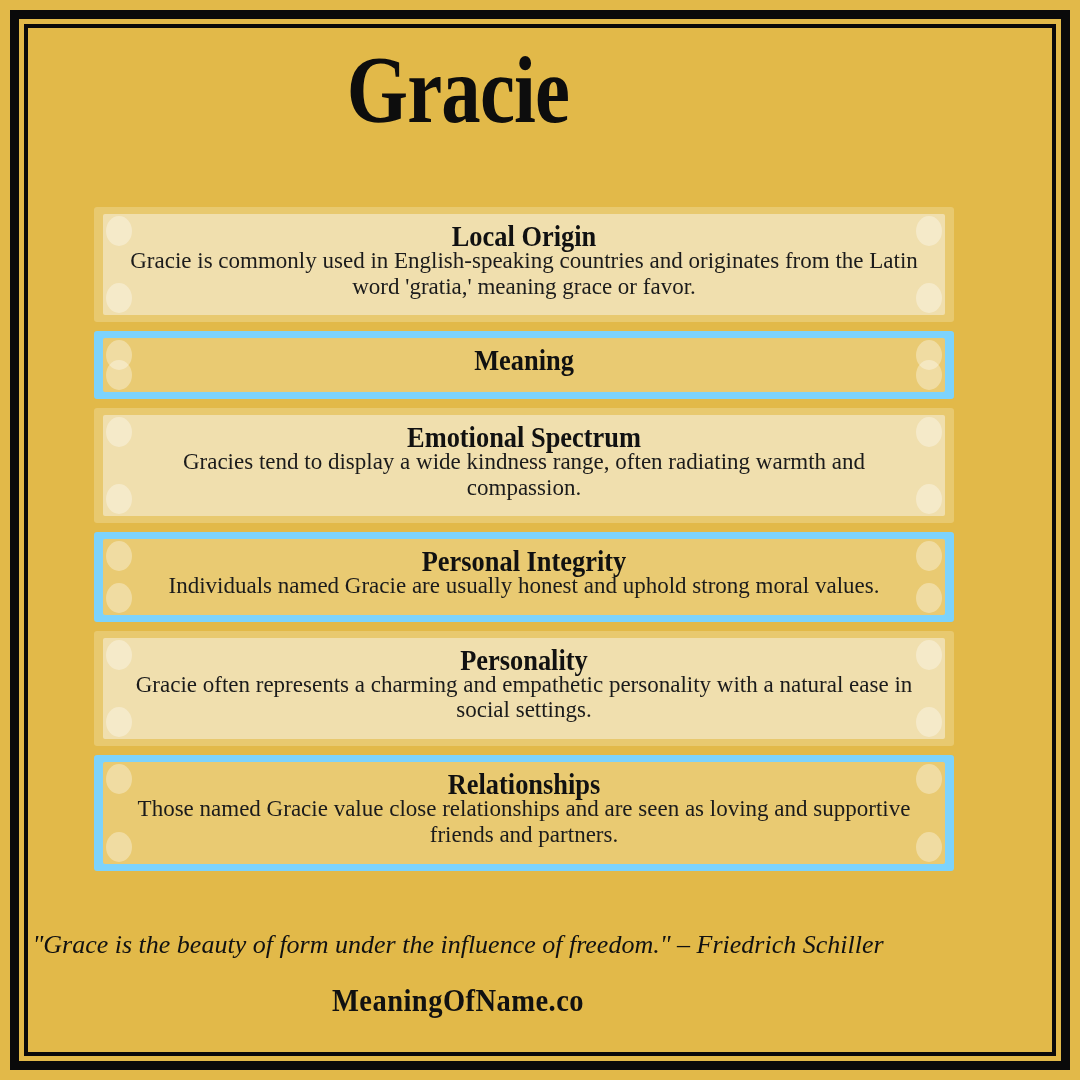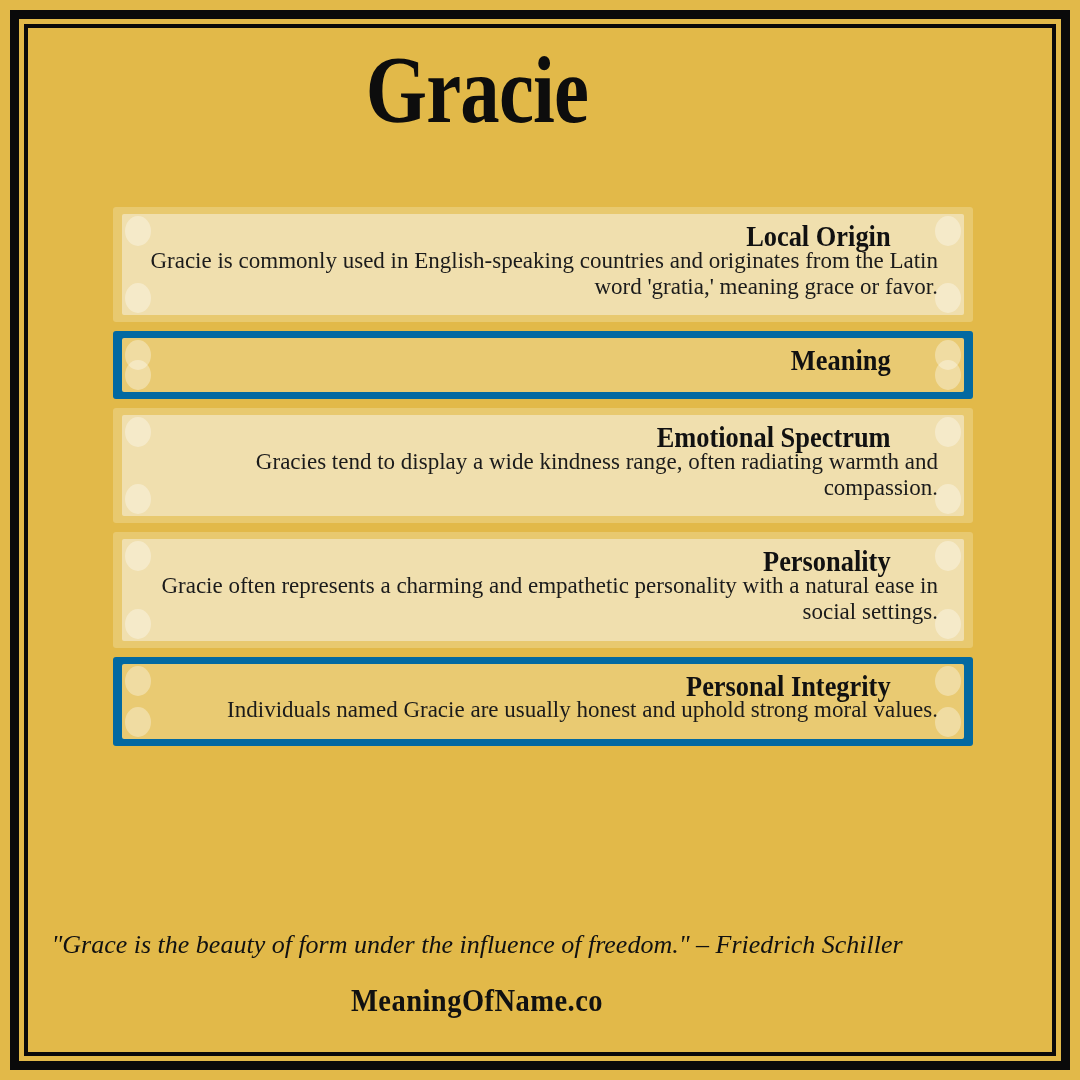--- a/index.html
+++ b/index.html
@@ -33,21 +33,21 @@
   .frame-inner {
     position: absolute;
     left: 24px; top: 24px;
     width: 1032px; height: 1032px;
     box-sizing: border-box;
     border: 4px solid #0a0a0a;
   }
 
   .content {
     position: absolute;
-    left: 31px; top: 28px;
+    left: 12px; top: 28px;
     width: 892px; height: 1024px;
     box-sizing: border-box;
   }
 
   
   .title {
     position: absolute;
     left: 0; top: 14px;
     width: 100%;
     text-align: center;
@@ -68,28 +68,28 @@
     width: 860px;
   }
   .card {
     position: relative;
     box-sizing: border-box;
     margin-bottom: 9px;
     padding: 7px 9px;
     border-radius: 3px;
   }
   .card.odd  { background: #e8c96f; }
-  .card.even { background: #0369a1; }
+  .card.even { background: #7dd3fc; }
 
   .card-inner {
     position: relative;
     box-sizing: border-box;
     padding: 6px 26px 16px 26px;
     border-radius: 2px;
-    text-align: right;
+    text-align: center;
   }
   .card.odd  .card-inner { background: #f0dfae; }
   .card.even .card-inner { background: #e9ca72; }
 
   .rivet {
     position: absolute;
     width: 26px;
     height: 30px;
     border-radius: 50%;
     background: rgba(255,255,255,0.34);
@@ -183,42 +183,52 @@
         <div class="card-inner">
           <span class="rivet tl"></span>
           <span class="rivet tr"></span>
           <span class="rivet bl"></span>
           <span class="rivet br"></span>
           <div class="card-title">Emotional Spectrum</div>
           <div class="card-desc">Gracies tend to display a wide kindness range, often radiating warmth and compassion.</div>
         </div>
       </div>
 
+      <div class="card even">
+        <div class="card-inner">
+          <span class="rivet tl"></span>
+          <span class="rivet tr"></span>
+          <span class="rivet bl"></span>
+          <span class="rivet br"></span>
+          <div class="card-title">Personal Integrity</div>
+          <div class="card-desc">Individuals named Gracie are usually honest and uphold strong moral values.</div>
+        </div>
+      </div>
+
       <div class="card odd">
         <div class="card-inner">
           <span class="rivet tl"></span>
           <span class="rivet tr"></span>
           <span class="rivet bl"></span>
           <span class="rivet br"></span>
           <div class="card-title">Personality</div>
           <div class="card-desc">Gracie often represents a charming and empathetic personality with a natural ease in social settings.</div>
         </div>
       </div>
 
       <div class="card even">
         <div class="card-inner">
           <span class="rivet tl"></span>
           <span class="rivet tr"></span>
           <span class="rivet bl"></span>
           <span class="rivet br"></span>
-          <div class="card-title">Personal Integrity</div>
-          <div class="card-desc">Individuals named Gracie are usually honest and uphold strong moral values.</div>
-        </div>
-      </div>
-
+          <div class="card-title">Relationships</div>
+          <div class="card-desc">Those named Gracie value close relationships and are seen as loving and supportive friends and partners.</div>
+        </div>
+      </div>
 
     </div>
 
     <div class="quote">"Grace is the beauty of form under the influence of freedom." – Friedrich Schiller</div>
     <div class="brand">MeaningOfName.co</div>
 
   </div>
 </div>
 
 </body></html>

